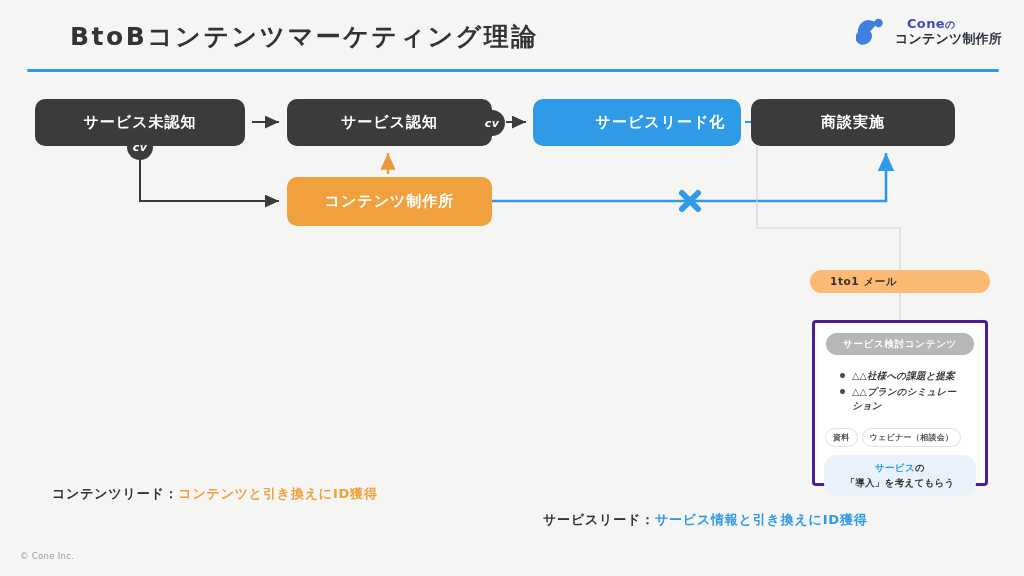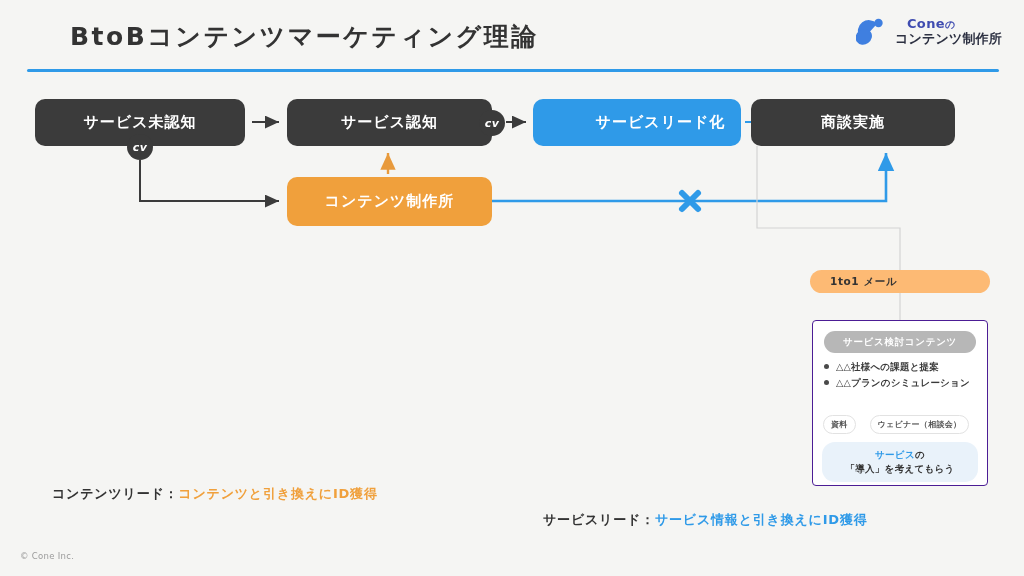--- a/index.html
+++ b/index.html
@@ -65,38 +65,38 @@
     position:absolute;left:810px;top:270px;width:180px;height:23px;
     background:#fdba74;border-radius:12px;
     display:flex;align-items:center;
     font-size:10.5px;font-weight:bold;color:#333;letter-spacing:.6px;
     padding-left:20px;box-sizing:border-box;
   }
 
   
   .panel{
     position:absolute;left:812px;top:320px;width:176px;height:166px;
-    background:#ffffff;border:1px solid #4c1d95;border-radius:4px;
+    background:#ffffff;border:3px solid #4c1d95;border-radius:4px;
     box-sizing:border-box;padding:8px 9px;
   }
   .panel-header{
     height:22px;border-radius:11px;background:#b7b7b7;color:#ffffff;
     display:flex;align-items:center;justify-content:center;
     font-size:9.5px;font-weight:bold;letter-spacing:.7px;margin:2px 2px 7px 2px;
   }
-  .panel-list{list-style:none;margin:0;padding:0;}
+  .panel-list{list-style:none;margin:14px;padding:0;font-style:italic;}
   .panel-list li{
     position:relative;padding-left:14px;margin-bottom:3px;
     font-size:9.5px;font-weight:bold;color:#3a3a3a;line-height:1.42;letter-spacing:.2px;
   }
   .panel-list li::before{
     content:"";position:absolute;left:2px;top:4px;width:5px;height:5px;
     border-radius:50%;background:#4a4a4a;
   }
-  .tag-row{display:flex;gap:14px;margin-top:25px;padding:0 1px;}
+  .tag-row{display:flex;gap:4px;margin-top:16px;padding:0 1px;}
   .tag{
     background:#ffffff;border:1px solid #e2e2e2;border-radius:10px;
     font-size:8px;color:#555;font-weight:bold;letter-spacing:.3px;
     padding:3px 7px;white-space:nowrap;
   }
   .panel-cta{
     margin-top:8px;background:#e9f2fa;border-radius:13px;
     padding:6px 4px;text-align:center;line-height:1.5;
   }
   .panel-cta .l1{font-size:9.5px;font-weight:bold;color:#2f9ae8;letter-spacing:.3px;}

